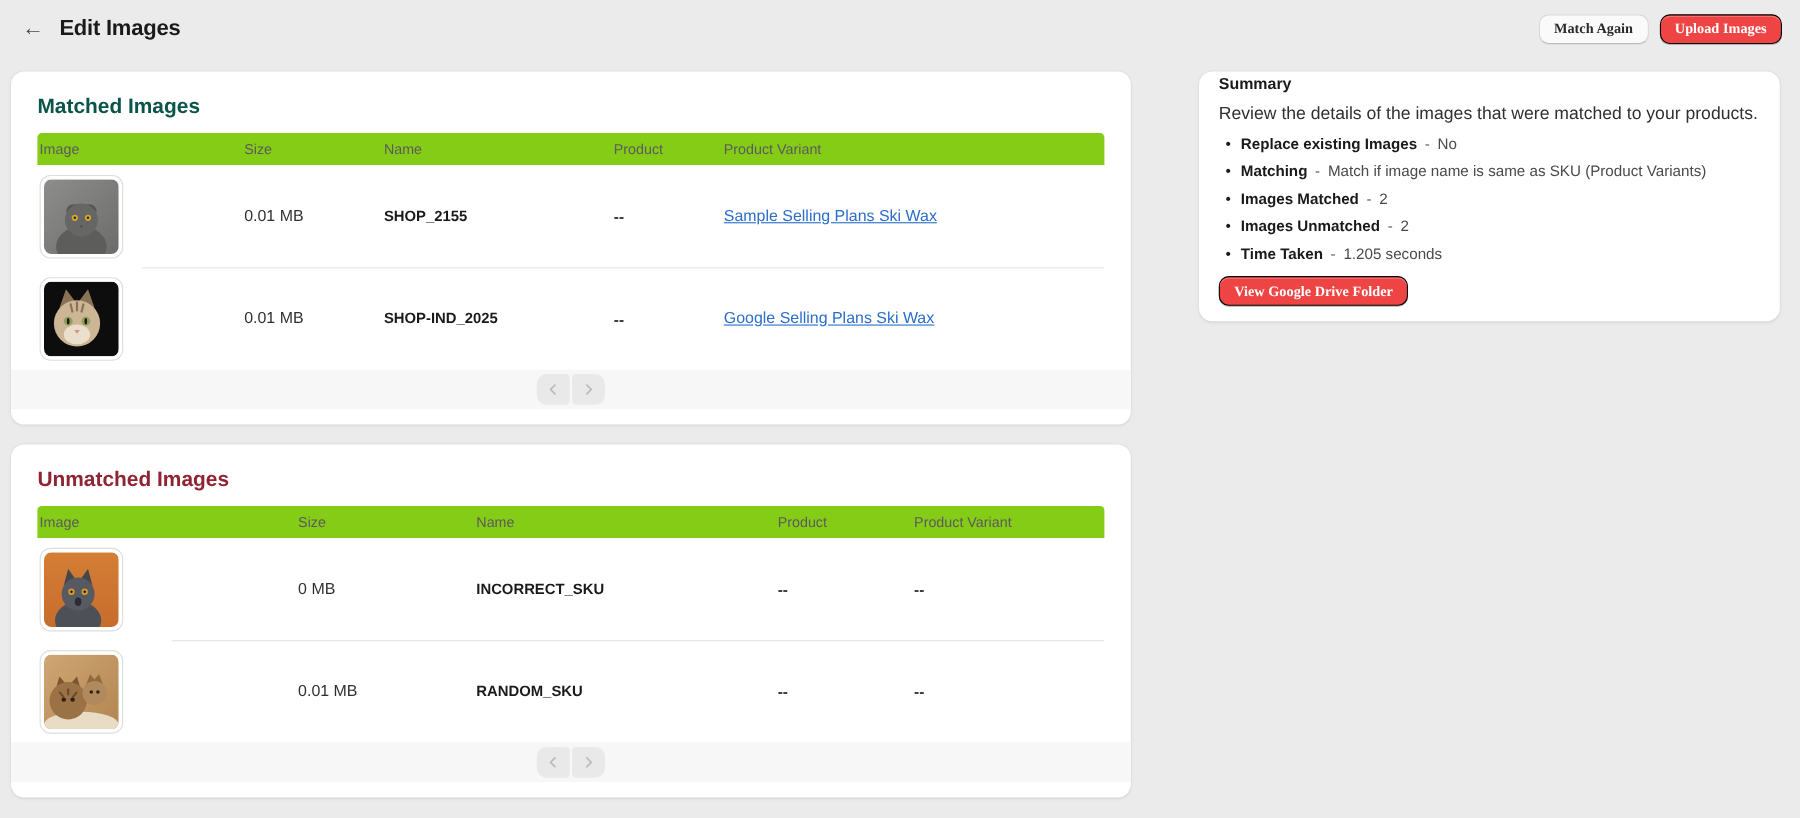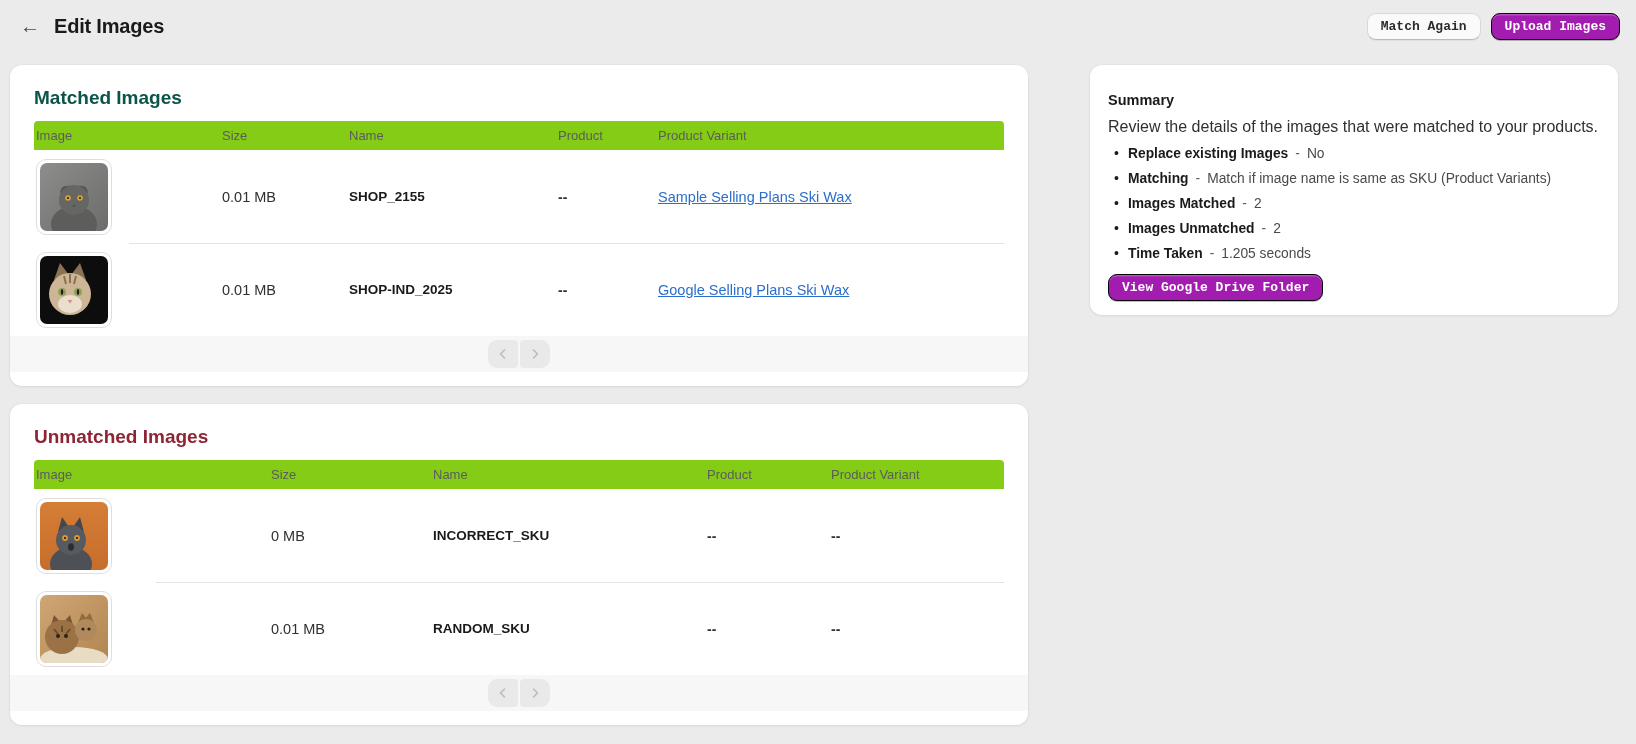--- a/index.html
+++ b/index.html
@@ -23,29 +23,29 @@
     border: none; background: transparent; cursor: pointer;
     font-size: 20px; color: #4a4a4a; line-height: 1;
     padding: 2px 4px; border-radius: 6px;
   }
   .page-title { font-size: 20px; font-weight: 700; color: #1a1a1a; letter-spacing: -0.2px; }
   .topbar .spacer { flex: 1; }
 
   .btn {
     height: 27px; display: inline-flex; align-items: center; justify-content: center;
     border-radius: 9px; font-size: 13px; font-weight: 700; cursor: pointer;
-    font-family: Liberation Mono, monospace; padding: 0 13px; white-space: nowrap;
+    font-family: Liberation Serif, serif; padding: 0 13px; white-space: nowrap;
   }
   .btn-secondary {
     background: #fafafa; color: #2b2b2b;
     border: 1px solid #d8d8d8; border-bottom-color: #b9b9b9;
     box-shadow: 0 1px 0 rgba(0,0,0,.05);
   }
   .btn-primary {
-    background: #a21caf; color: #ffffff;
+    background: #ef4444; color: #ffffff;
     border: 1px solid #050505;
     box-shadow: inset 0 1.5px 0 rgba(255,255,255,.24), 0 1px 0 rgba(0,0,0,.25);
   }
 
   
   .card {
     background: #fff; border-radius: 12px;
     box-shadow: 0 1px 3px rgba(0,0,0,.07), 0 0 0 1px rgba(0,0,0,.02);
   }
   .main-col { position: absolute; left: 10px; top: 65px; width: 1018px; }
@@ -94,21 +94,21 @@
   .page-btn {
     width: 30px; height: 28px; border: none; background: #e9e9e9;
     display: flex; align-items: center; justify-content: center; cursor: pointer;
   }
   .page-btn.prev { border-radius: 9px 4px 4px 9px; }
   .page-btn.next { border-radius: 4px 9px 9px 4px; }
 
   
   .summary-card {
     position: absolute; left: 1090px; top: 65px; width: 528px;
-    padding: 27px 16px 14px 18px;
+    padding: 4px 16px 14px 18px;
   }
   .summary-title { font-size: 14.5px; font-weight: 700; color: #1a1a1a; margin-bottom: 10px; }
   .summary-desc { font-size: 16px; color: #303030; margin-bottom: 10px; }
   .summary-list { list-style: none; }
   .summary-list li {
     font-size: 13.8px; margin-bottom: 10px; padding-left: 20px; position: relative;
     color: #4a4a4a;
   }
   .summary-list .dot { position: absolute; left: 6px; top: -1px; color: #1a1a1a; font-size: 14px; }
   .summary-list .lbl { font-weight: 700; color: #1a1a1a; }

